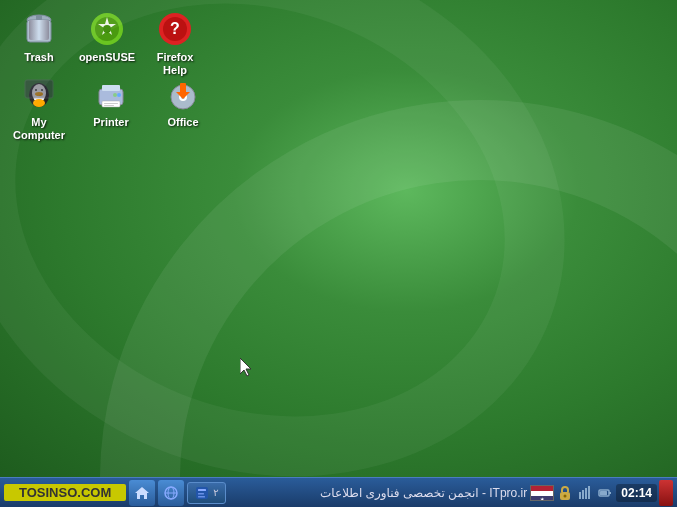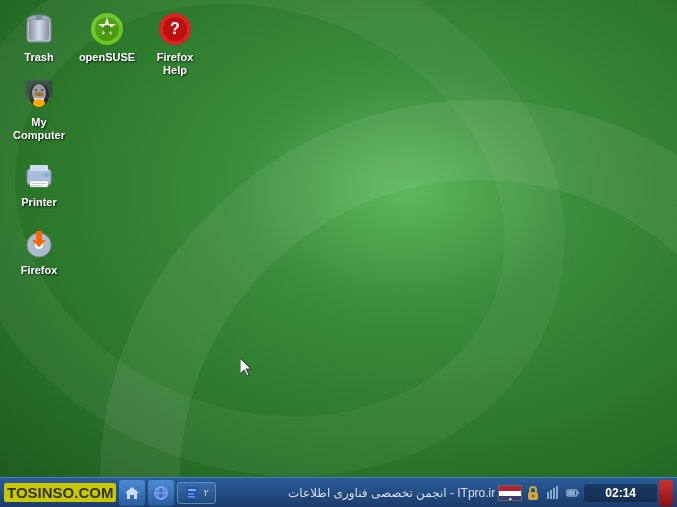--- a/index.html
+++ b/index.html
@@ -74,21 +74,21 @@
       word-wrap: break-word;
       font-weight: bold;
     }
 
     
     .left-icons {
       position: absolute;
       left: 5px;
       top: 70px;
       display: flex;
-      flex-direction: column;
+      flex-direction: row;
       gap: 4px;
     }
 
     
     .top-icons {
       position: absolute;
       top: 5px;
       left: 5px;
       display: flex;
       flex-direction: row;
@@ -198,40 +198,40 @@
       font-size: 12px;
       color: #aac;
       cursor: pointer;
     }
 
     .taskbar-time {
       color: white;
       font-size: 12px;
       font-weight: bold;
       background: rgba(0,0,0,0.3);
-      padding: 2px 21px;
+      padding: 2px 5px;
       border-radius: 3px;
       white-space: nowrap;
     }
 
     .taskbar-end-btn {
       width: 14px;
       height: 26px;
       background: linear-gradient(to bottom, #cc3333, #881111);
       border-radius: 2px;
       flex-shrink: 0;
       cursor: pointer;
     }
 
     .tosinso-badge {
       background: #c8c800;
       color: #333;
-      font-size: 15px;
+      font-size: 13px;
       font-weight: bold;
-      padding: 1px 3px;
+      padding: 1px 15px;
       border-radius: 2px;
       flex-shrink: 0;
     }
   </style>
 </head>
 <body>
 
 <div id="desktop">
 
   <div class="top-icons">
@@ -323,21 +323,21 @@
         <svg width="38" height="38" viewBox="0 0 38 38">
 
           <circle cx="19" cy="22" r="12" fill="#aabbcc" stroke="#889" stroke-width="1"></circle>
           <circle cx="19" cy="22" r="4" fill="white"></circle>
           <circle cx="19" cy="22" r="2" fill="#aabbcc"></circle>
 
           <rect x="16" y="8" width="6" height="10" rx="1" fill="#ff6600"></rect>
           <polygon points="12,17 26,17 19,24" fill="#ff6600"></polygon>
         </svg>
       </div>
-      <span class="icon-label">Firefox</span>
+      <span class="icon-label">Office</span>
     </div>
   </div>
 
   <div id="cursor">
     <svg width="14" height="20" viewBox="0 0 14 20">
       <polygon points="0,0 0,16 4,12 7,18 9,17 6,11 11,11" fill="white" stroke="#333" stroke-width="1"></polygon>
     </svg>
   </div>
 
 </div>

